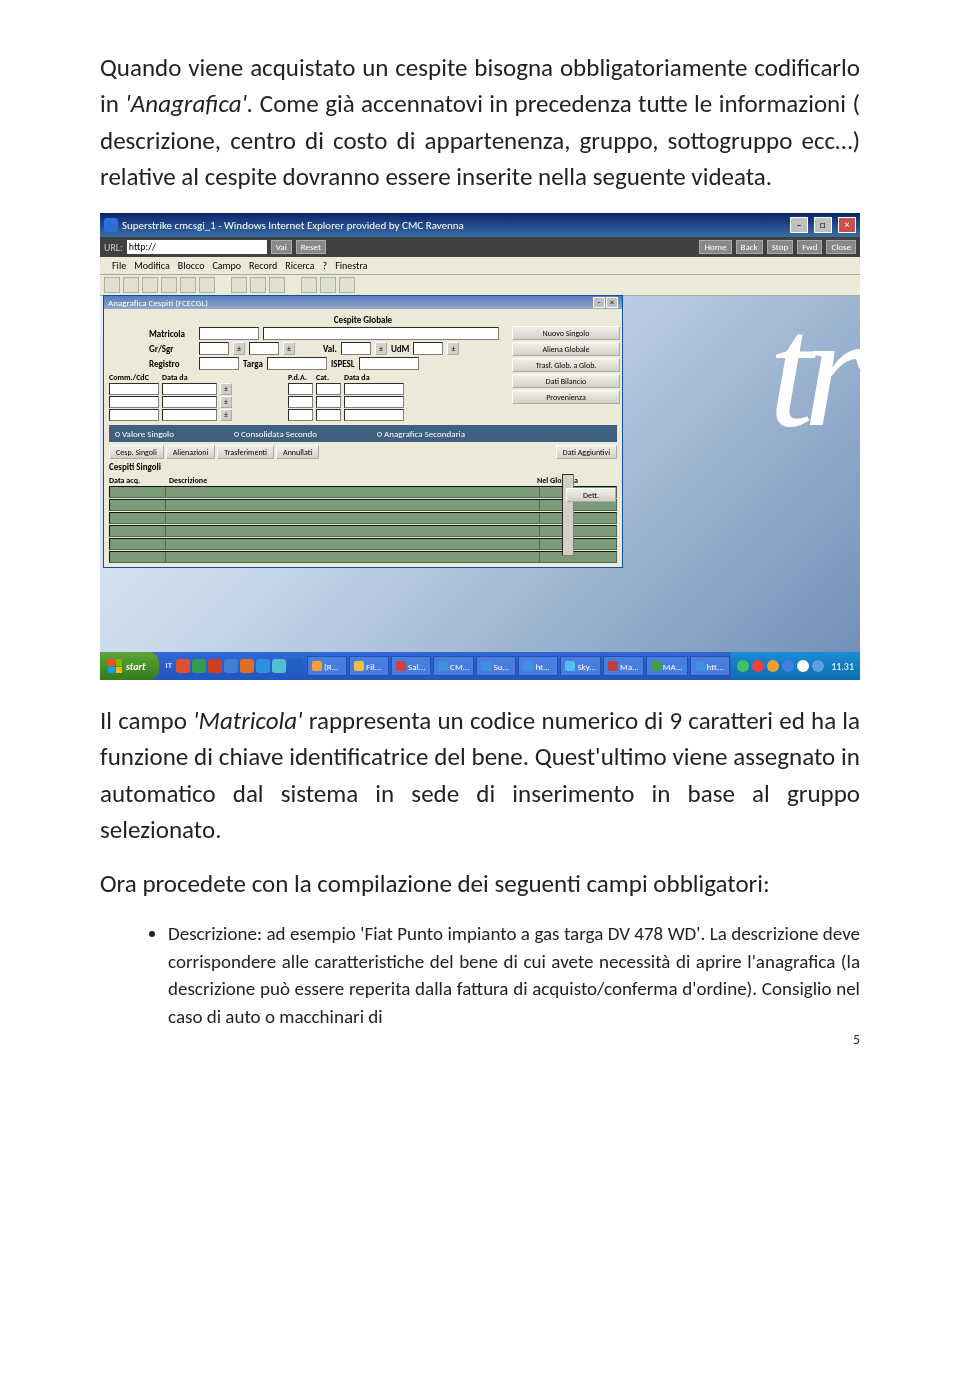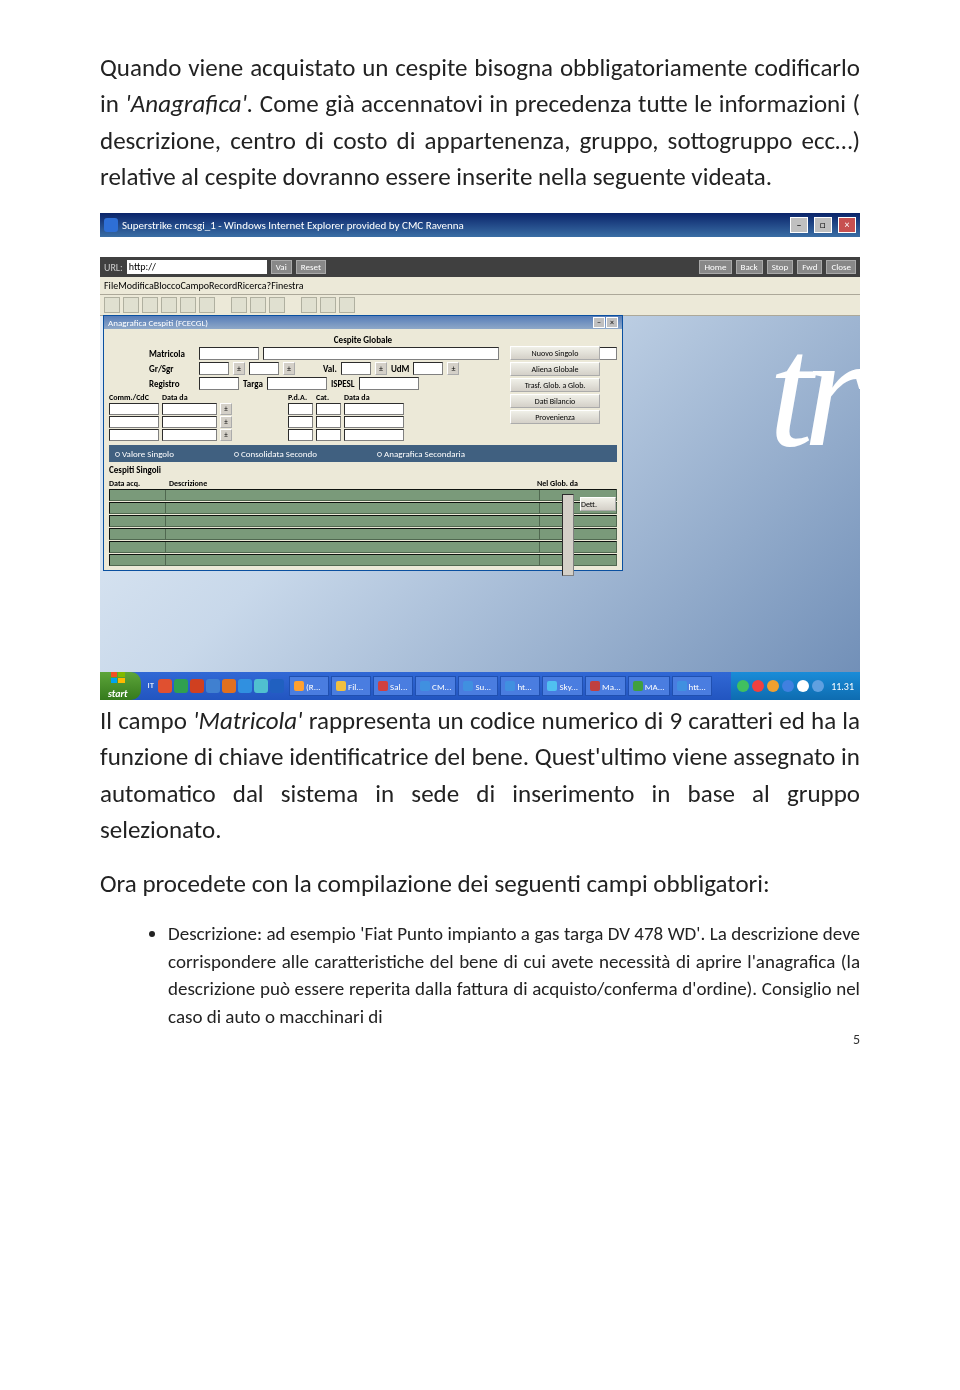--- a/index.html
+++ b/index.html
@@ -57,21 +57,20 @@
   
   .url-bar {
     height: 20px;
     background: #404040;
     display: flex;
     align-items: center;
     padding: 0 4px;
     gap: 4px;
     color: #fff;
     font-size: 10px;
-    margin-top: 20px;
   }
   .url-bar .url-label { color: #ccc; }
   .url-bar .url-field {
     background: #fff;
     color: #000;
     height: 14px;
     width: 140px;
     padding: 0 2px;
   }
   .url-bar .btn-small {
@@ -99,24 +98,24 @@
     font-family: 'Brush Script MT', cursive;
     font-style: italic;
     color: #fff;
     line-height: 0.8;
     letter-spacing: -10px;
     pointer-events: none;
   }
   .app-menu {
     background: #ece9d8;
     font-size: 10px;
-    padding: 2px 4px;
+    padding: 2px 12px;
     color: #000;
     display: flex;
-    gap: 0;
+    gap: 8px;
     border-bottom: 1px solid #aca899;
   }
   .app-toolbar {
     background: #ece9d8;
     padding: 2px 4px;
     display: flex;
     gap: 3px;
     border-bottom: 1px solid #aca899;
   }
   .app-toolbar .tbtn {
@@ -176,23 +175,23 @@
     display: grid;
     grid-template-columns: 50px 55px 65px 25px 25px 60px;
     gap: 3px;
     margin: 1px 0;
   }
   .grid-row .glbl { font-size: 8px; font-weight:bold; }
   .grid-row .ginp { background:#fff;border:1px inset #808080;height:12px; }
   .grid-row .gdd { width:12px;height:12px;background:#d4d0c8;border:1px outset #fff;font-size:7px;text-align:center; }
   .side-btns {
     position: absolute;
-    right: 22px;
+    right: 2px;
     top: 30px;
-    width: 90px;
+    width: 108px;
   }
   .side-btn {
     background: linear-gradient(#f0f0e8,#d4d0c8);
     border: 1px outset #fff;
     height: 14px;
     margin-bottom: 2px;
     font-size: 8px;
     text-align: center;
     line-height: 13px;
   }
@@ -238,27 +237,27 @@
     border: 1px inset #506850;
     margin-bottom: 1px;
     display:flex;
   }
   .green-row .gc1{width:56px;border-right:1px solid #506850;}
   .green-row .gc2{flex:1;border-right:1px solid #506850;}
   .green-row .gc3{width:76px;}
   .dett-btn {
     position: absolute;
     right: 6px;
-    top: 181px;
-    width: 36px;
+    top: 192px;
+    width: 50px;
     height: 14px;
     background: linear-gradient(#f0f0e8,#d4d0c8);
     border: 1px outset #fff;
     font-size: 8px;
-    text-align: left;
+    text-align: center;
     line-height: 13px;
   }
   .scroll-stub {
     position: absolute;
     right: 48px;
     top: 178px;
     width: 12px;
     height: 82px;
     background: #d4d0c8;
     border: 1px inset #808080;
@@ -275,21 +274,20 @@
   .start-btn {
     background: linear-gradient(#5da53a, #357a1c);
     height: 100%;
     padding: 0 14px 0 8px;
     display: flex;
     align-items: center;
     font-weight: bold;
     font-style: italic;
     border-radius: 0 10px 10px 0;
     gap: 4px;
-    flex-direction: column;
   }
   .start-btn .winlogo {
     width: 14px; height: 14px;
     display: grid;
     grid-template: 1fr 1fr / 1fr 1fr;
     gap: 1px;
   }
   .winlogo .r{background:#f25022;} .winlogo .g{background:#7fba00;}
   .winlogo .b{background:#00a4ef;} .winlogo .y{background:#ffb900;}
   .tb-item {
@@ -480,20 +478,28 @@
           <div class="side-btn">Dati Bilancio</div>
           <div class="side-btn">Provenienza</div>
         </div>
 
         <div class="radio-row">
           <span>Valore Singolo</span>
           <span>Consolidata Secondo</span>
           <span>Anagrafica Secondaria</span>
         </div>
 
+        <div class="tab-row">
+          <span class="tab-btn">Cesp. Singoli</span>
+          <span class="tab-btn">Alienazioni</span>
+          <span class="tab-btn">Trasferimenti</span>
+          <span class="tab-btn">Annullati</span>
+          <span class="gap"></span>
+          <span class="tab-btn">Dati Aggiuntivi</span>
+        </div>
 
         <div class="section-head">Cespiti Singoli</div>
         <div class="cespiti-head">
           <span class="c1">Data acq.</span>
           <span class="c2">Descrizione</span>
           <span class="c3">Nel Glob. da</span>
         </div>
         <div class="green-rows">
           <div class="green-row">
               <span class="gc1"></span>

